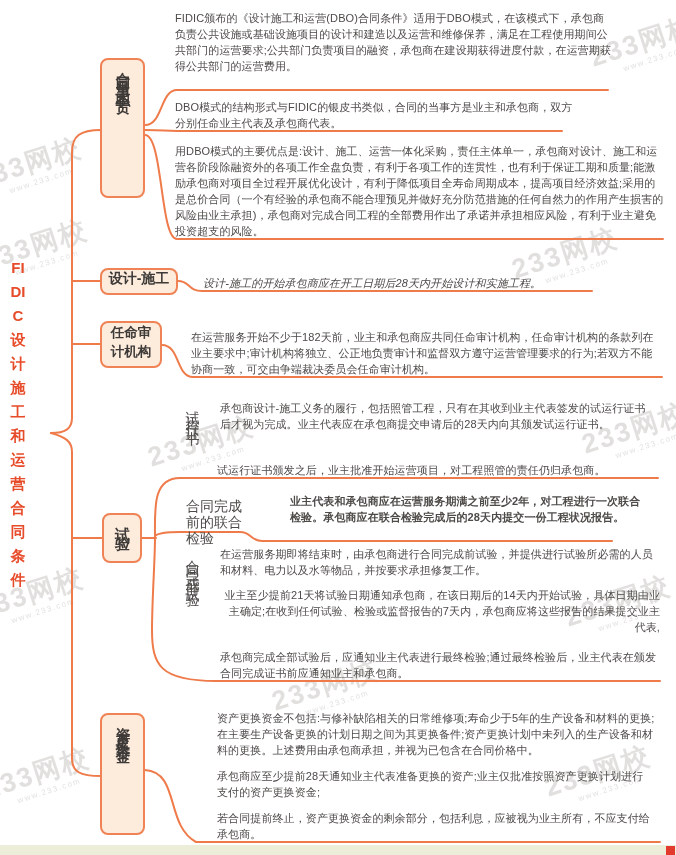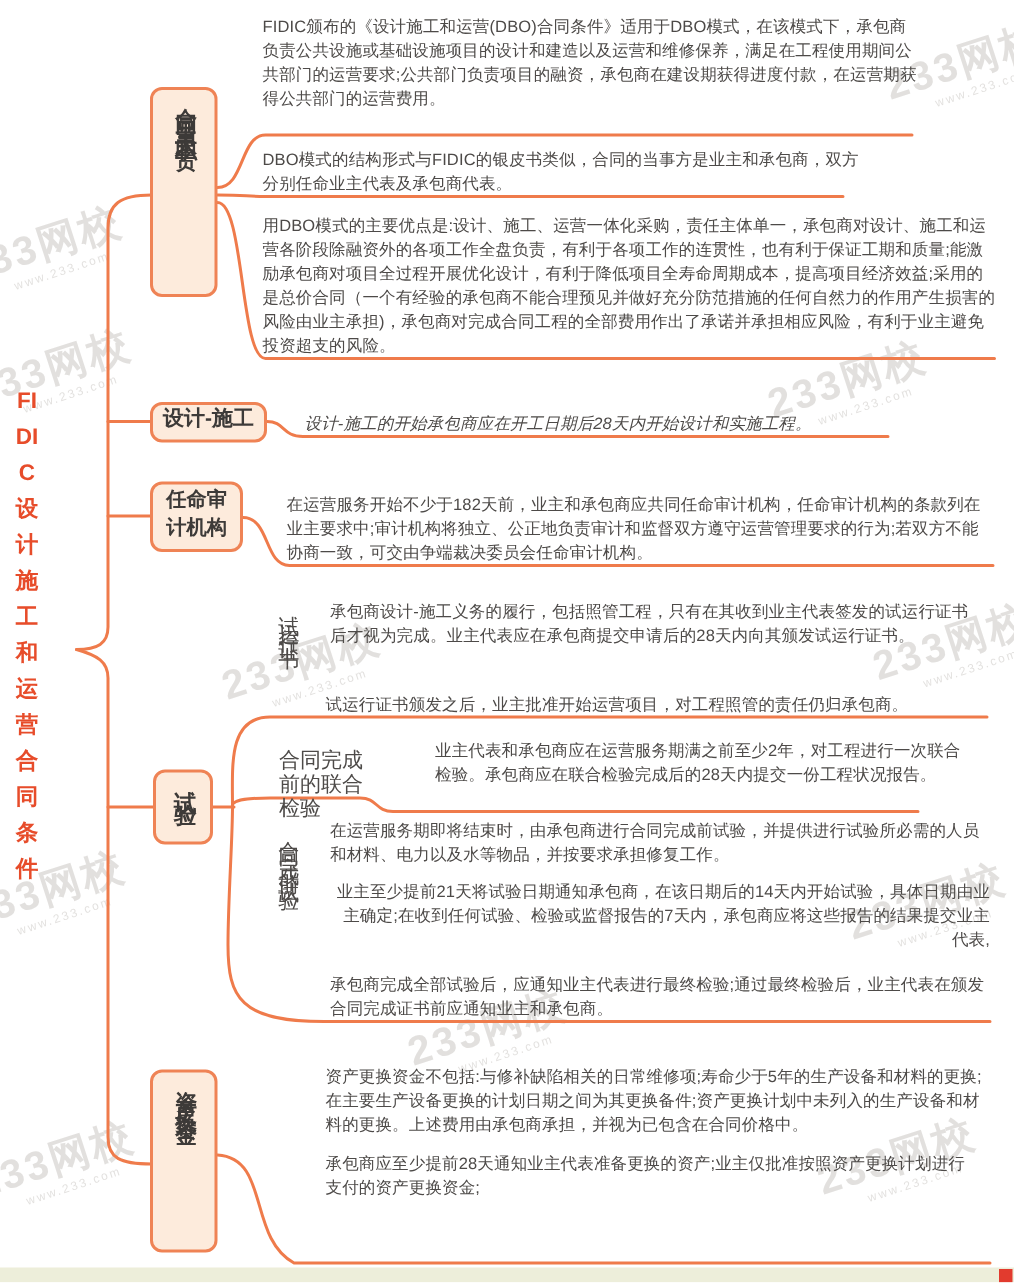--- a/index.html
+++ b/index.html
@@ -163,25 +163,26 @@
   <div class="leaf" style="left:175px;top:99px;width:400px;">DBO模式的结构形式与FIDIC的银皮书类似，合同的当事方是业主和承包商，双方分别任命业主代表及承包商代表。</div>
   <div class="leaf" style="left:175px;top:143px;width:489px;">用DBO模式的主要优点是:设计、施工、运营一体化采购，责任主体单一，承包商对设计、施工和运营各阶段除融资外的各项工作全盘负责，有利于各项工作的连贯性，也有利于保证工期和质量;能激励承包商对项目全过程开展优化设计，有利于降低项目全寿命周期成本，提高项目经济效益;采用的是总价合同（一个有经验的承包商不能合理预见并做好充分防范措施的任何自然力的作用产生损害的风险由业主承担)，承包商对完成合同工程的全部费用作出了承诺并承担相应风险，有利于业主避免投资超支的风险。</div>
 
   <div class="leaf" style="left:203px;top:275px;width:410px;font-style:italic;">设计-施工的开始承包商应在开工日期后28天内开始设计和实施工程。</div>
 
   <div class="leaf" style="left:191px;top:329px;width:472px;">在运营服务开始不少于182天前，业主和承包商应共同任命审计机构，任命审计机构的条款列在业主要求中;审计机构将独立、公正地负责审计和监督双方遵守运营管理要求的行为;若双方不能协商一致，可交由争端裁决委员会任命审计机构。</div>
 
   <div class="leaf" style="left:220px;top:400px;width:430px;">承包商设计-施工义务的履行，包括照管工程，只有在其收到业主代表签发的试运行证书后才视为完成。业主代表应在承包商提交申请后的28天内向其颁发试运行证书。</div>
   <div class="leaf" style="left:217px;top:462px;width:446px;">试运行证书颁发之后，业主批准开始运营项目，对工程照管的责任仍归承包商。</div>
 
-  <div class="leaf" style="left:290px;top:493px;width:352px;">业主代表和承包商应在运营服务期满之前至少2年，对工程进行一次联合检验。承包商应在联合检验完成后的28天内提交一份工程状况报告。</div>
+  <div class="leaf" style="left:290px;top:493px;width:352px;font-weight:bold;">业主代表和承包商应在运营服务期满之前至少2年，对工程进行一次联合检验。承包商应在联合检验完成后的28天内提交一份工程状况报告。</div>
 
   <div class="leaf" style="left:220px;top:546px;width:436px;">在运营服务期即将结束时，由承包商进行合同完成前试验，并提供进行试验所必需的人员和材料、电力以及水等物品，并按要求承担修复工作。</div>
   <div class="leaf" style="left:220px;top:587px;width:440px;text-align:right;">业主至少提前21天将试验日期通知承包商，在该日期后的14天内开始试验，具体日期由业主确定;在收到任何试验、检验或监督报告的7天内，承包商应将这些报告的结果提交业主代表,</div>
   <div class="leaf" style="left:220px;top:649px;width:440px;">承包商完成全部试验后，应通知业主代表进行最终检验;通过最终检验后，业主代表在颁发合同完成证书前应通知业主和承包商。</div>
 
   <div class="leaf" style="left:217px;top:710px;width:444px;">资产更换资金不包括:与修补缺陷相关的日常维修项;寿命少于5年的生产设备和材料的更换;在主要生产设备更换的计划日期之间为其更换备件;资产更换计划中未列入的生产设备和材料的更换。上述费用由承包商承担，并视为已包含在合同价格中。</div>
   <div class="leaf" style="left:217px;top:768px;width:434px;">承包商应至少提前28天通知业主代表准备更换的资产;业主仅批准按照资产更换计划进行支付的资产更换资金;</div>
+  <div class="leaf" style="left:217px;top:810px;width:440px;">若合同提前终止，资产更换资金的剩余部分，包括利息，应被视为业主所有，不应支付给承包商。</div>
 
   <div class="footer-bar"></div>
   <div class="corner-mark"></div>
 
 </div>
 
 </body></html>

